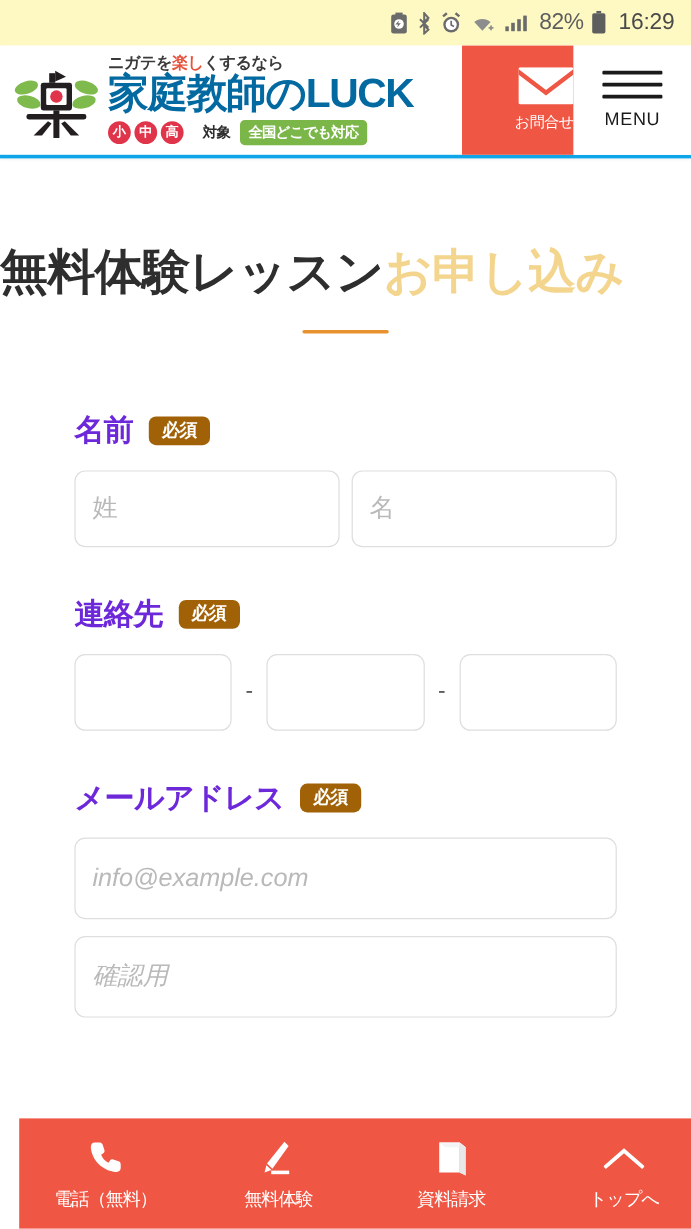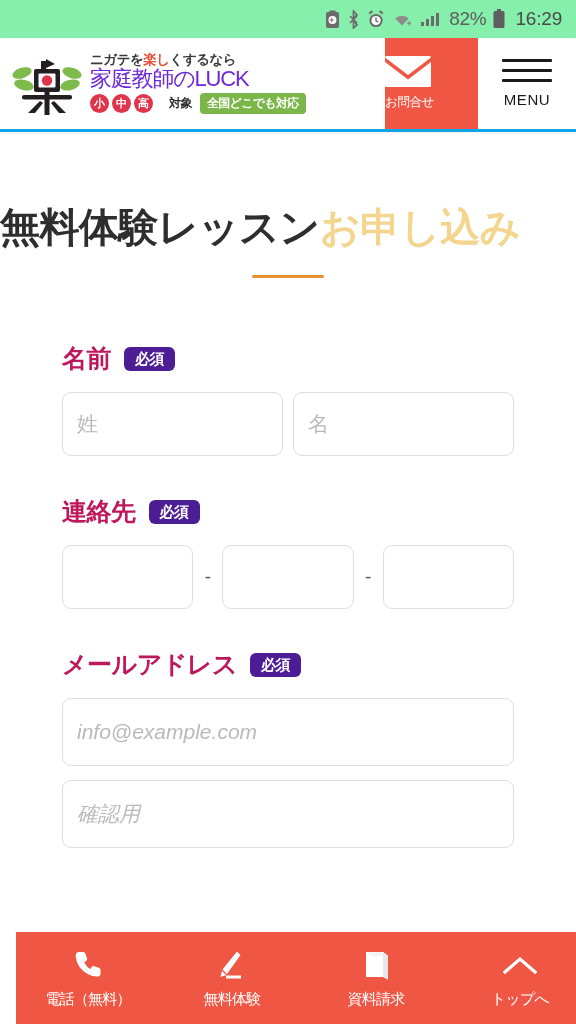--- a/index.html
+++ b/index.html
@@ -7,21 +7,21 @@
   body {
     font-family:"Liberation Sans","DejaVu Sans",sans-serif;
     background:#ffffff;
     overflow:hidden;
     position:relative;
   }
 
   
   .statusbar{
     height:38px; width:100%;
-    background:#86efac;
+    background:#fef9c3;
     display:flex; align-items:center; justify-content:flex-end;
     padding-right:14px;
     gap:7px;
     color:#6b6b6b;
   }
   .statusbar .sicon{ display:flex; align-items:center; }
   .statusbar .battpct{
     font-size:19px; font-weight:400; color:#5e5e5e; letter-spacing:-0.3px;
     margin-left:1px;
   }
@@ -45,21 +45,21 @@
     gap:6px;
   }
   .logo-mark{ width:74px; height:74px; flex:none; }
   .logo-text{ display:flex; flex-direction:column; justify-content:center; gap:1px; }
   .logo-tag{
     font-size:13.5px; font-weight:700; color:#3a3a3a; letter-spacing:-0.5px;
     white-space:nowrap; line-height:1;
   }
   .logo-tag .hl{ color:#e8523c; }
   .logo-name{
-    font-size:22px; font-weight:400; color:#6d28d9; letter-spacing:-1.2px;
+    font-size:34px; font-weight:700; color:#0369a1; letter-spacing:-1.2px;
     white-space:nowrap; line-height:1.05;
   }
   .logo-badges{ display:flex; align-items:center; gap:3px; margin-top:2px; }
   .grade{
     width:19px;height:19px;border-radius:50%;
     background:#e0344a; color:#fff;
     font-size:11px; font-weight:700;
     display:flex;align-items:center;justify-content:center;
     line-height:1;
   }
@@ -67,21 +67,21 @@
   .zenkoku{
     background:#7ab648; color:#fff; font-size:12px; font-weight:700;
     padding:2px 7px; border-radius:4px; margin-left:5px;
     letter-spacing:-0.7px; white-space:nowrap;
   }
 
   .contact-btn{
     width:93px; flex:none;
     background:#ef5744;
     display:flex; flex-direction:column;
-    align-items:flex-start; justify-content:center;
+    align-items:flex-end; justify-content:center;
     gap:7px; cursor:pointer;
   }
   .contact-btn .mail-ico{ width:46px; height:31px; }
   .contact-btn .clabel{ font-size:12.5px; color:#ffffff; letter-spacing:-0.4px; }
 
   .menu-btn{
     width:98px; flex:none;
     background:#fff;
     display:flex; flex-direction:column;
     align-items:center; justify-content:center;
@@ -110,24 +110,24 @@
     margin:25px auto 0; border-radius:2px;
   }
 
   .form{ padding:0 62px; margin-top:64px; }
   .field-group{ margin-bottom:39px; }
   .field-label{
     display:flex; align-items:center; gap:13px;
     margin-bottom:17px;
   }
   .field-label .lbl{
-    font-size:25px; font-weight:700; color:#be185d; letter-spacing:-0.5px;
+    font-size:25px; font-weight:700; color:#6d28d9; letter-spacing:-0.5px;
   }
   .req-badge{
-    background:#4c1d95; color:#fff;
+    background:#a16207; color:#fff;
     font-size:15px; font-weight:700;
     padding:4px 11px 5px; border-radius:6px;
     line-height:1; letter-spacing:-0.5px;
   }
 
   .row{ display:flex; align-items:center; gap:10px; }
   .inp{
     border:1px solid #dedede;
     border-radius:9px;
     background:#fff;

